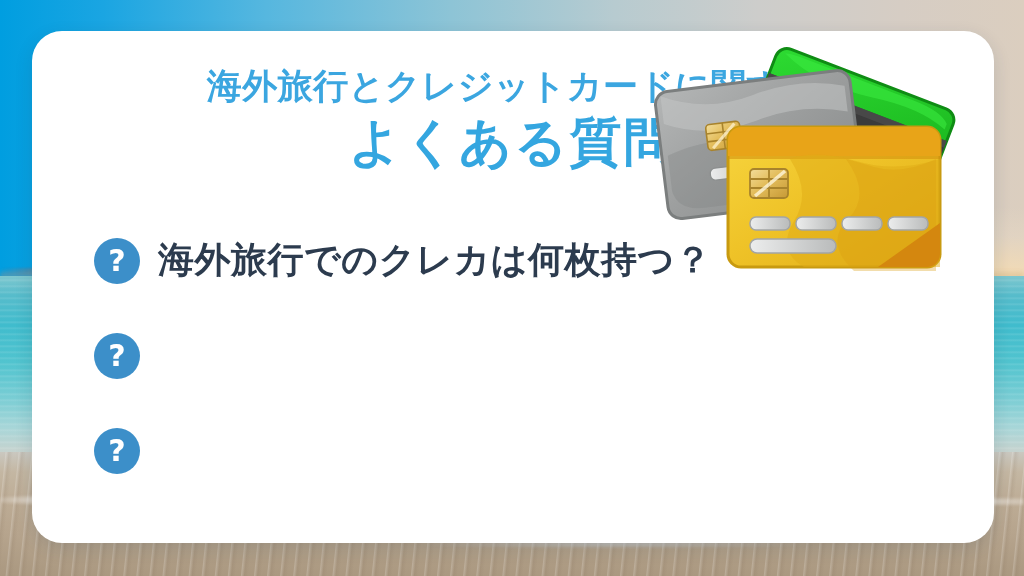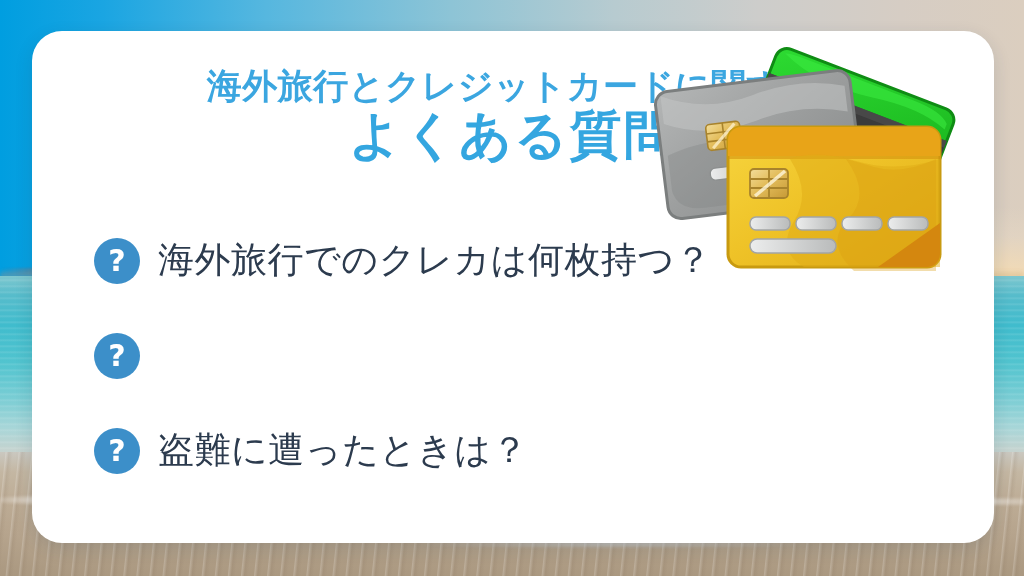--- a/index.html
+++ b/index.html
@@ -174,21 +174,21 @@
     letter-spacing: 0.5px;
     line-height: 1.12;
     color: #3ba6e0;
     white-space: nowrap;
   }
   .title-line2 {
     font-size: 52px;
     font-weight: 700;
     letter-spacing: 2px;
     line-height: 1.12;
-    margin-top: 0;
+    margin-top: 7px;
     color: #34a6e0;
     white-space: nowrap;
   }
 
   
   #faq-list {
     position: absolute;
     left: 62px;
     top: 182px;
     width: 760px;
@@ -206,21 +206,21 @@
     background: #3c8fc9;
     color: #ffffff;
     font-size: 30px;
     font-weight: 700;
     line-height: 46px;
     text-align: center;
     margin-right: 18px;
   }
   .q-text {
     font-size: 36px;
-    font-weight: 400;
+    font-weight: 700;
     color: #2c3b4e;
     letter-spacing: 0.5px;
     white-space: nowrap;
   }
 
   
   #cards-illustration {
     position: absolute;
     left: 640px;
     top: 290px;
@@ -259,21 +259,20 @@
         <div class="q-icon">?</div>
         <div class="q-text">海外旅行でのクレカは何枚持つ？</div>
       </div>
 
       <div class="faq-item">
         <div class="q-icon">?</div>
       </div>
 
       <div class="faq-item">
         <div class="q-icon">?</div>
-        <div class="q-text">盗難に遭ったときは？</div>
       </div>
 
     </div>
 
     <div id="cards-illustration" style="left:608px; top:10px; width:360px; height:255px; position:absolute;">
       <svg width="360" height="255" viewBox="0 0 360 255" xmlns="http://www.w3.org/2000/svg">
         <defs>
           <linearGradient id="gGreen" x1="0" y1="0" x2="1" y2="1">
             <stop offset="0%" stop-color="#2ddb32"></stop>
             <stop offset="55%" stop-color="#1fbf23"></stop>

